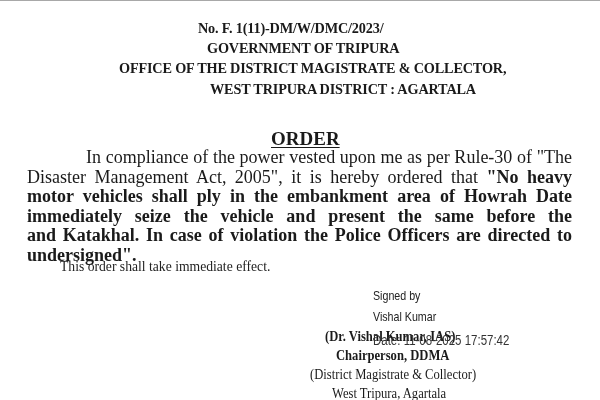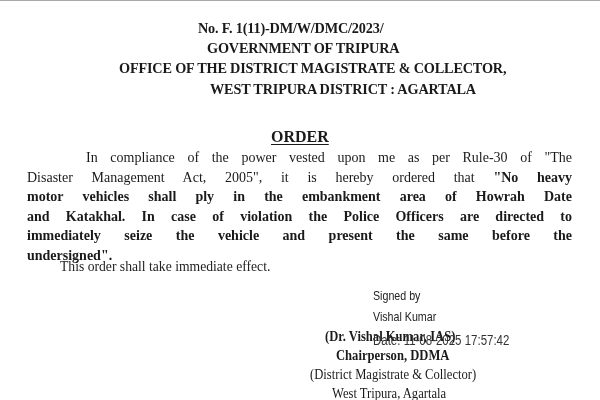--- a/index.html
+++ b/index.html
@@ -28,31 +28,31 @@
       white-space: nowrap;
       transform: scaleX(0.92);
       transform-origin: left top;
       color: #1a1a1a;
     }
     .title {
       position: absolute;
       left: 271px;
       top: 127px;
       font-weight: bold;
-      font-size: 16px;
+      font-size: 19px;
       text-decoration: underline;
       text-underline-offset: 2px;
       color: #1a1a1a;
     }
     .body {
       position: absolute;
       left: 27px;
       top: 147px;
       width: 545px;
-      font-size: 14px;
+      font-size: 18px;
       line-height: 19.5px;
       text-align: justify;
       color: #1a1a1a;
     }
     .line {
       display: block;
       text-align: justify;
       text-align-last: justify;
       white-space: nowrap;
     }
@@ -107,22 +107,22 @@
   <div class="hdr" style="left:207px; top:38px;">GOVERNMENT OF TRIPURA</div>
   <div class="hdr" style="left:119px; top:58px;">OFFICE OF THE DISTRICT MAGISTRATE &amp; COLLECTOR,</div>
   <div class="hdr" style="left:210px; top:79px;">WEST TRIPURA DISTRICT : AGARTALA</div>
 
   <div class="title">ORDER</div>
 
   <div class="body">
     <span class="line" style="padding-left:59px; box-sizing:border-box; width:545px;">In compliance of the power vested upon me as per Rule-30 of "The</span>
     <span class="line"><span>Disaster Management Act, 2005", it is hereby ordered that</span> <span class="bold">"No heavy</span></span>
     <span class="line bold">motor vehicles shall ply in the embankment area of Howrah Date</span>
+    <span class="line bold">immediately seize the vehicle and present the same before the</span>
     <span class="line bold">and Katakhal. In case of violation the Police Officers are directed to</span>
-    <span class="line bold">immediately seize the vehicle and present the same before the</span>
     <span class="bold" style="display:block;">undersigned".</span>
   </div>
 
   <div class="effect">This order shall take immediate effect.</div>
 
   <div class="sig-sans" style="left:373px; top:287px;">Signed by</div>
   <div class="sig-sans" style="left:373px; top:308px;">Vishal Kumar</div>
   <div class="sig-serif sig-bold" style="left:325px; top:328px;">(Dr. Vishal Kumar, IAS)</div>
   <div class="date-stamp">Date: 11-08-2025 17:57:42</div>
   <div class="sig-serif sig-bold" style="left:336px; top:347px;">Chairperson, DDMA</div>

